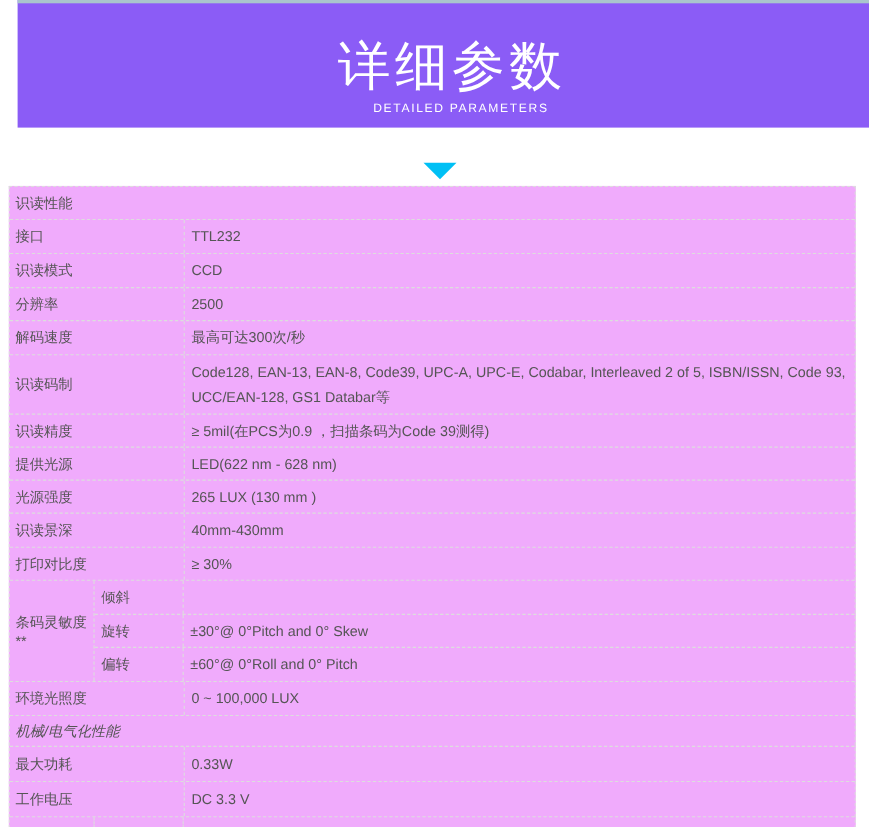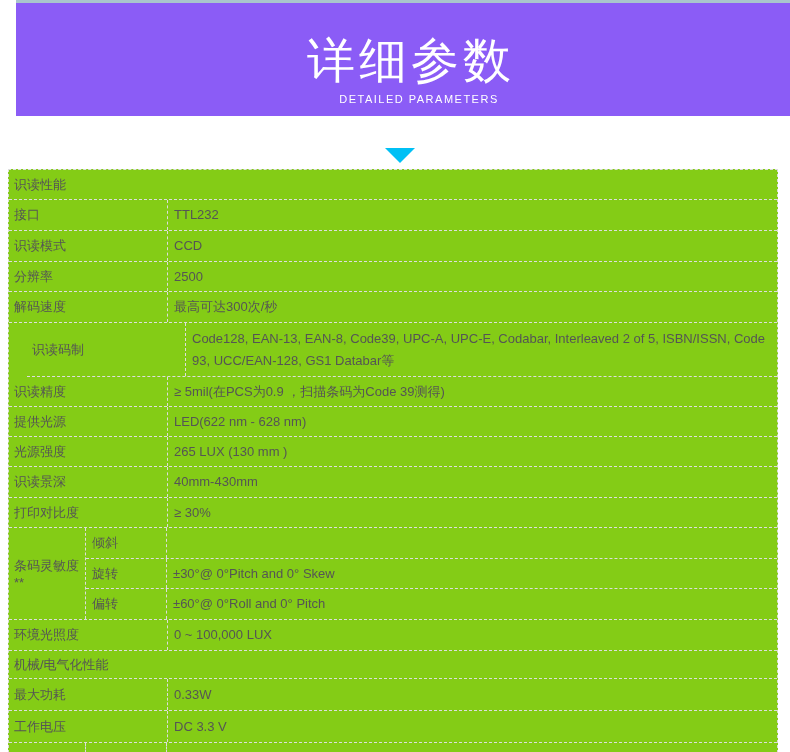--- a/index.html
+++ b/index.html
@@ -31,25 +31,25 @@
   .hero-triangle {
     position:absolute; top:148px; left:385px;
     width:0; height:0;
     border-left:15px solid transparent;
     border-right:15px solid transparent;
     border-top:15px solid #00c0f5;
   }
   
   .spec-table {
     position:absolute; top:169px; left:8px; width:770px;
-    background:#84cc16; color:#555555; font-size:13px;
+    background:#f0abfc; color:#555555; font-size:13px;
     border:1px dashed #dddddd; border-bottom:none;
   }
   .row { display:flex; align-items:stretch; border-bottom:1px dashed #dddddd; height:31px; }
-  .h30 { height:30px; } .h54 { height:54px;margin-left:18px; } .h28 { height:28px; }
+  .h30 { height:30px; } .h54 { height:54px; } .h28 { height:28px;font-style:italic; }
   .h32 { height:32px; } .h92 { height:92px; } .partial { height:10px; border-bottom:none; }
   .cell-label {
     width:159px; flex:0 0 159px; display:flex; align-items:center;
     padding-left:5px; border-right:1px dashed #dddddd;
   }
   .cell-value {
     flex:1; display:flex; align-items:center;
     padding-left:6px; padding-right:8px; line-height:22px;
   }
   .section-label { display:flex; align-items:center; padding-left:5px; width:100%; }

